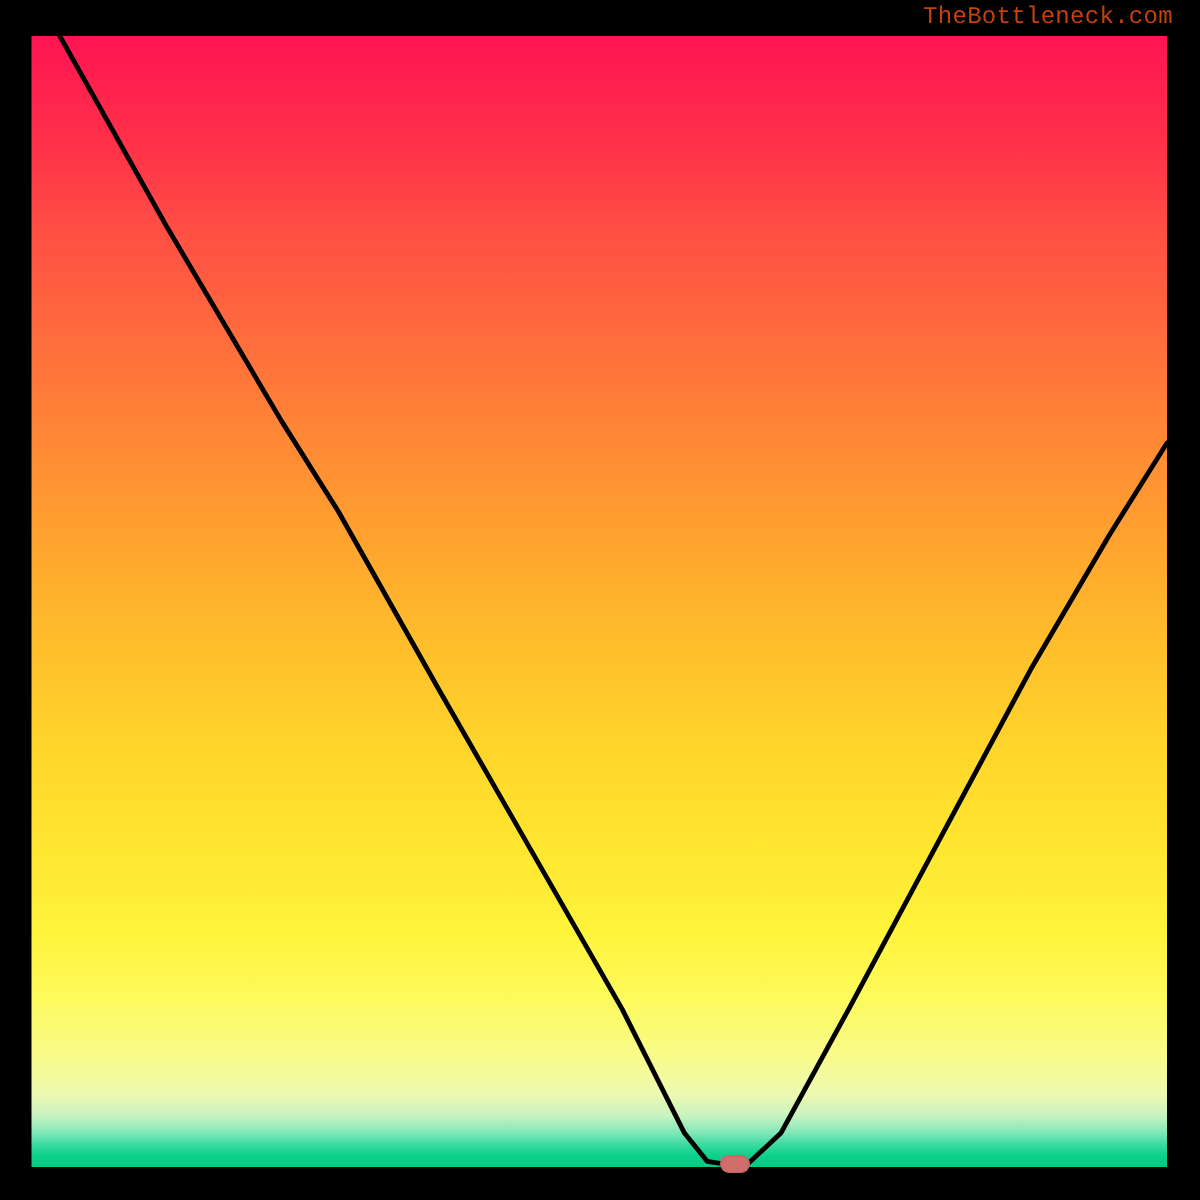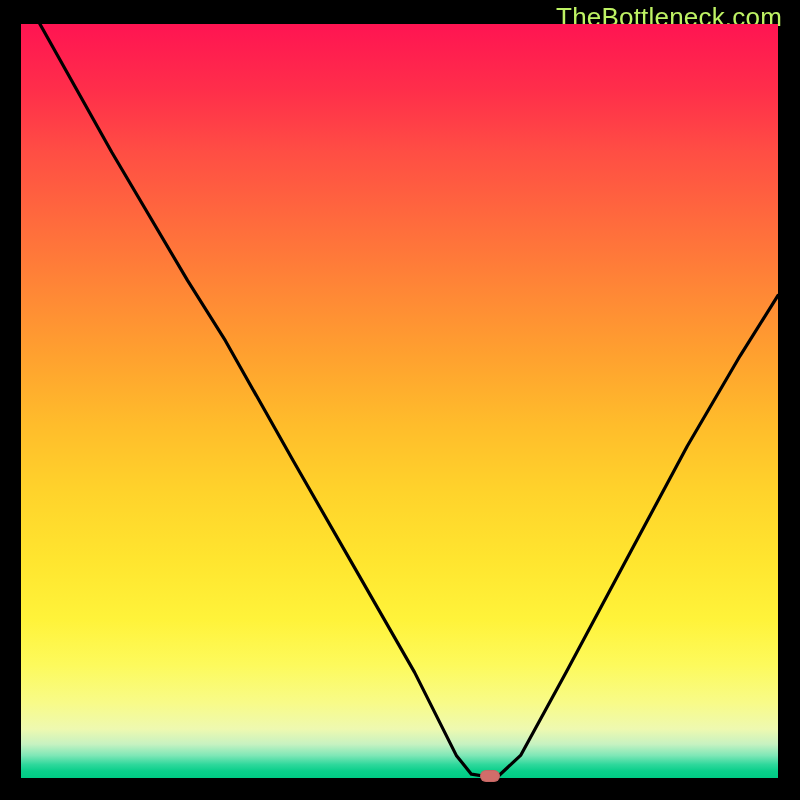--- a/index.html
+++ b/index.html
@@ -15,23 +15,23 @@
     left: 0;
     top: 0;
     width: 800px;
     height: 800px;
     background: #000;
   }
   .watermark {
     position: absolute;
     top: 2px;
     right: 18px;
-    color: #bef264;
-    font-family: Liberation Sans, sans-serif;
-    font-size: 26px;
+    color: #c2410c;
+    font-family: Liberation Mono, monospace;
+    font-size: 16px;
     font-weight: 500;
     letter-spacing: 0.2px;
   }
   .plot {
     position: absolute;
     left: 21px;
     top: 24px;
     width: 757px;
     height: 754px;
     background: linear-gradient(to bottom,

